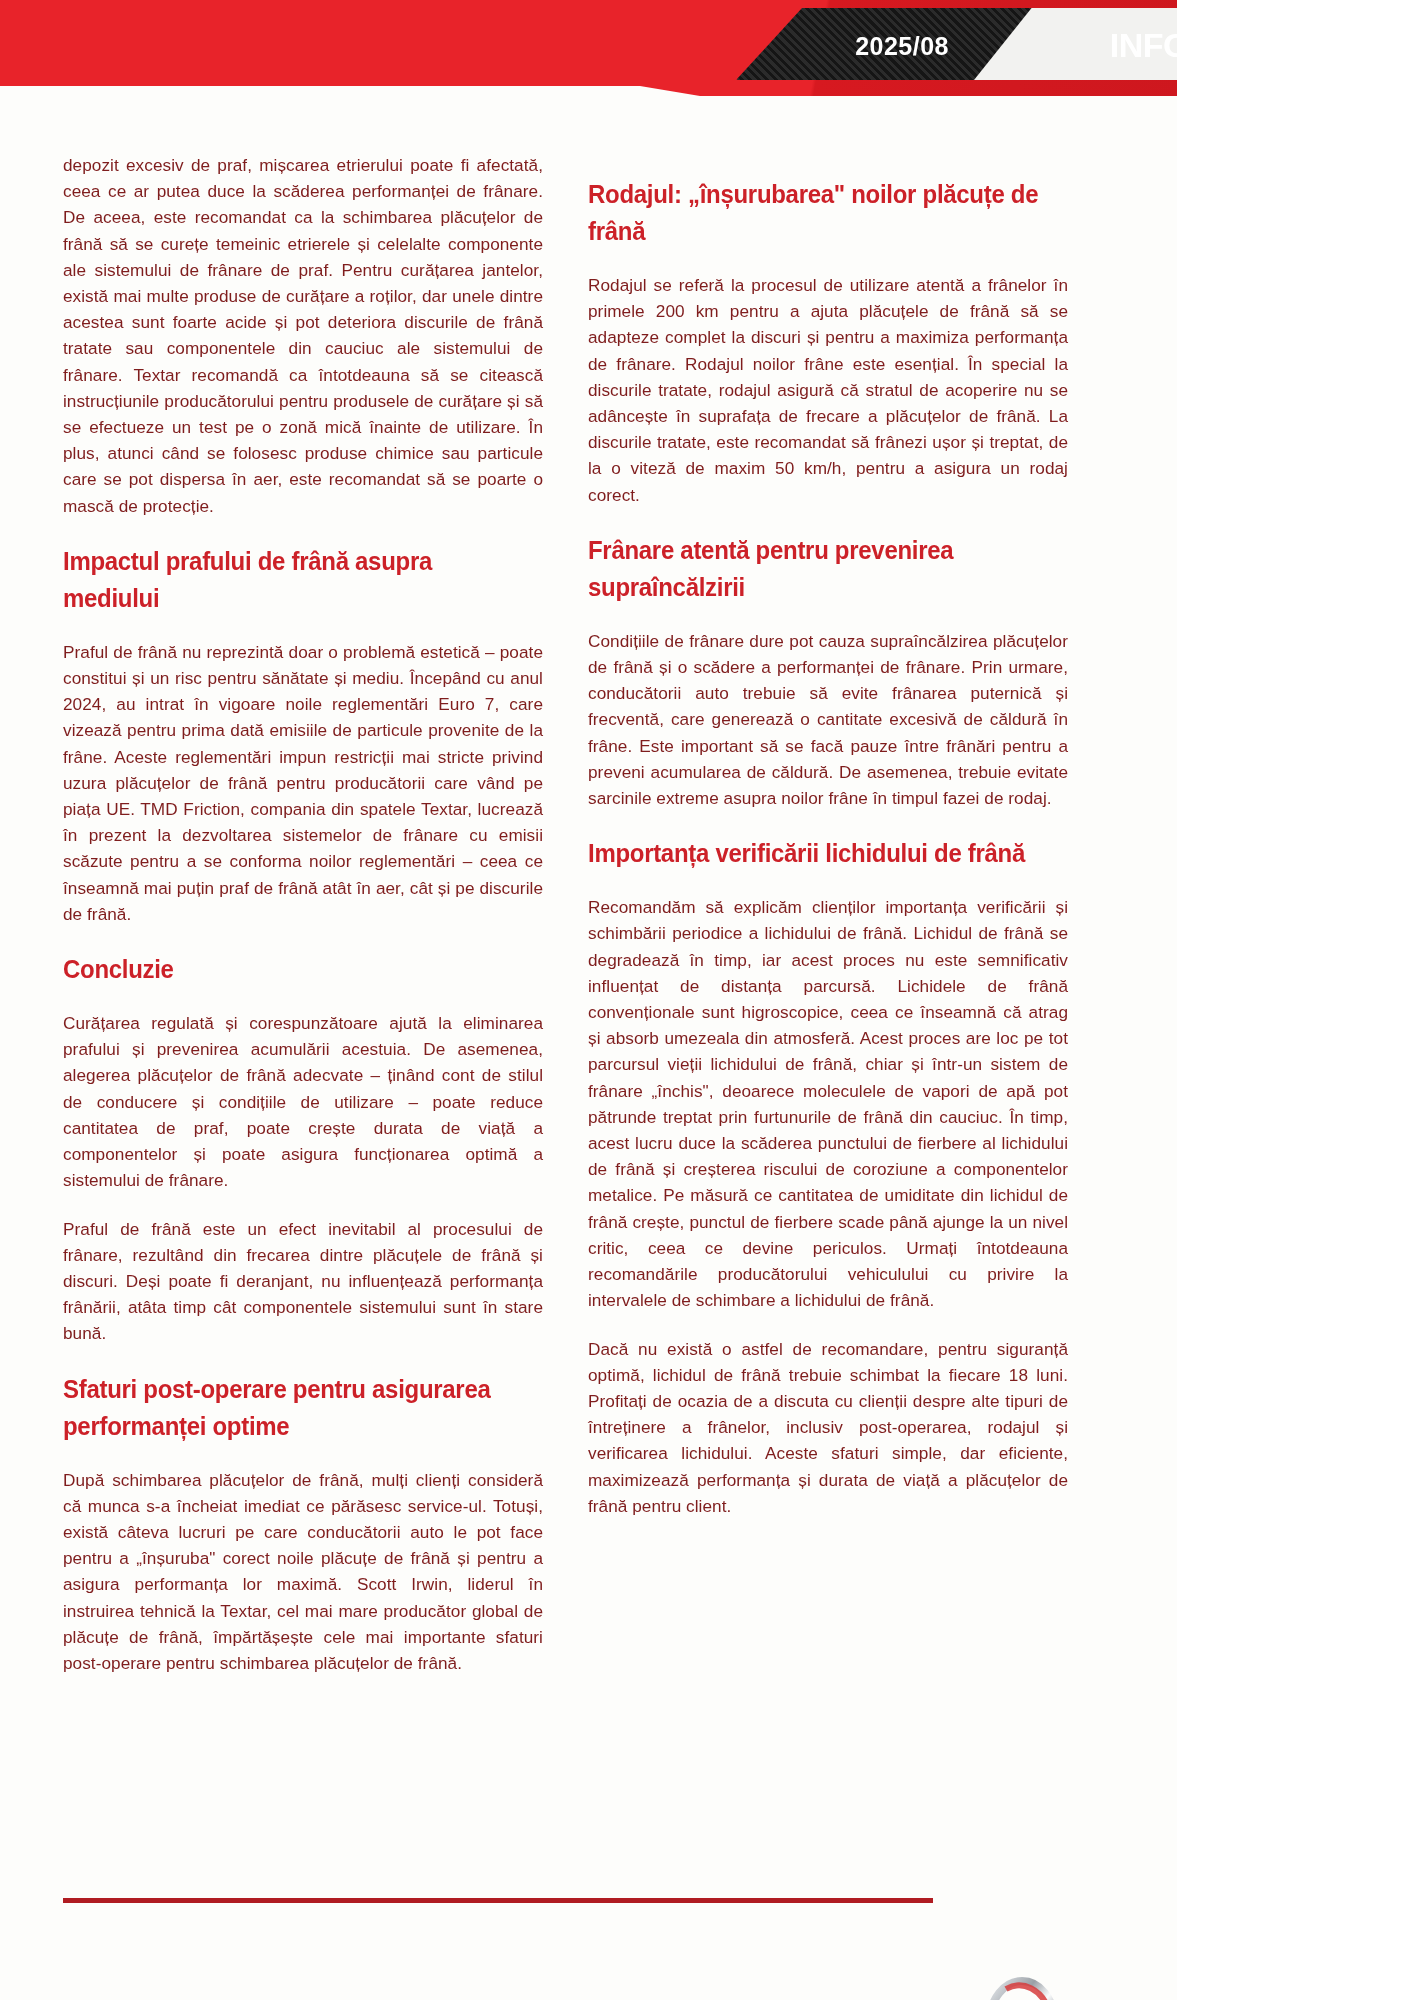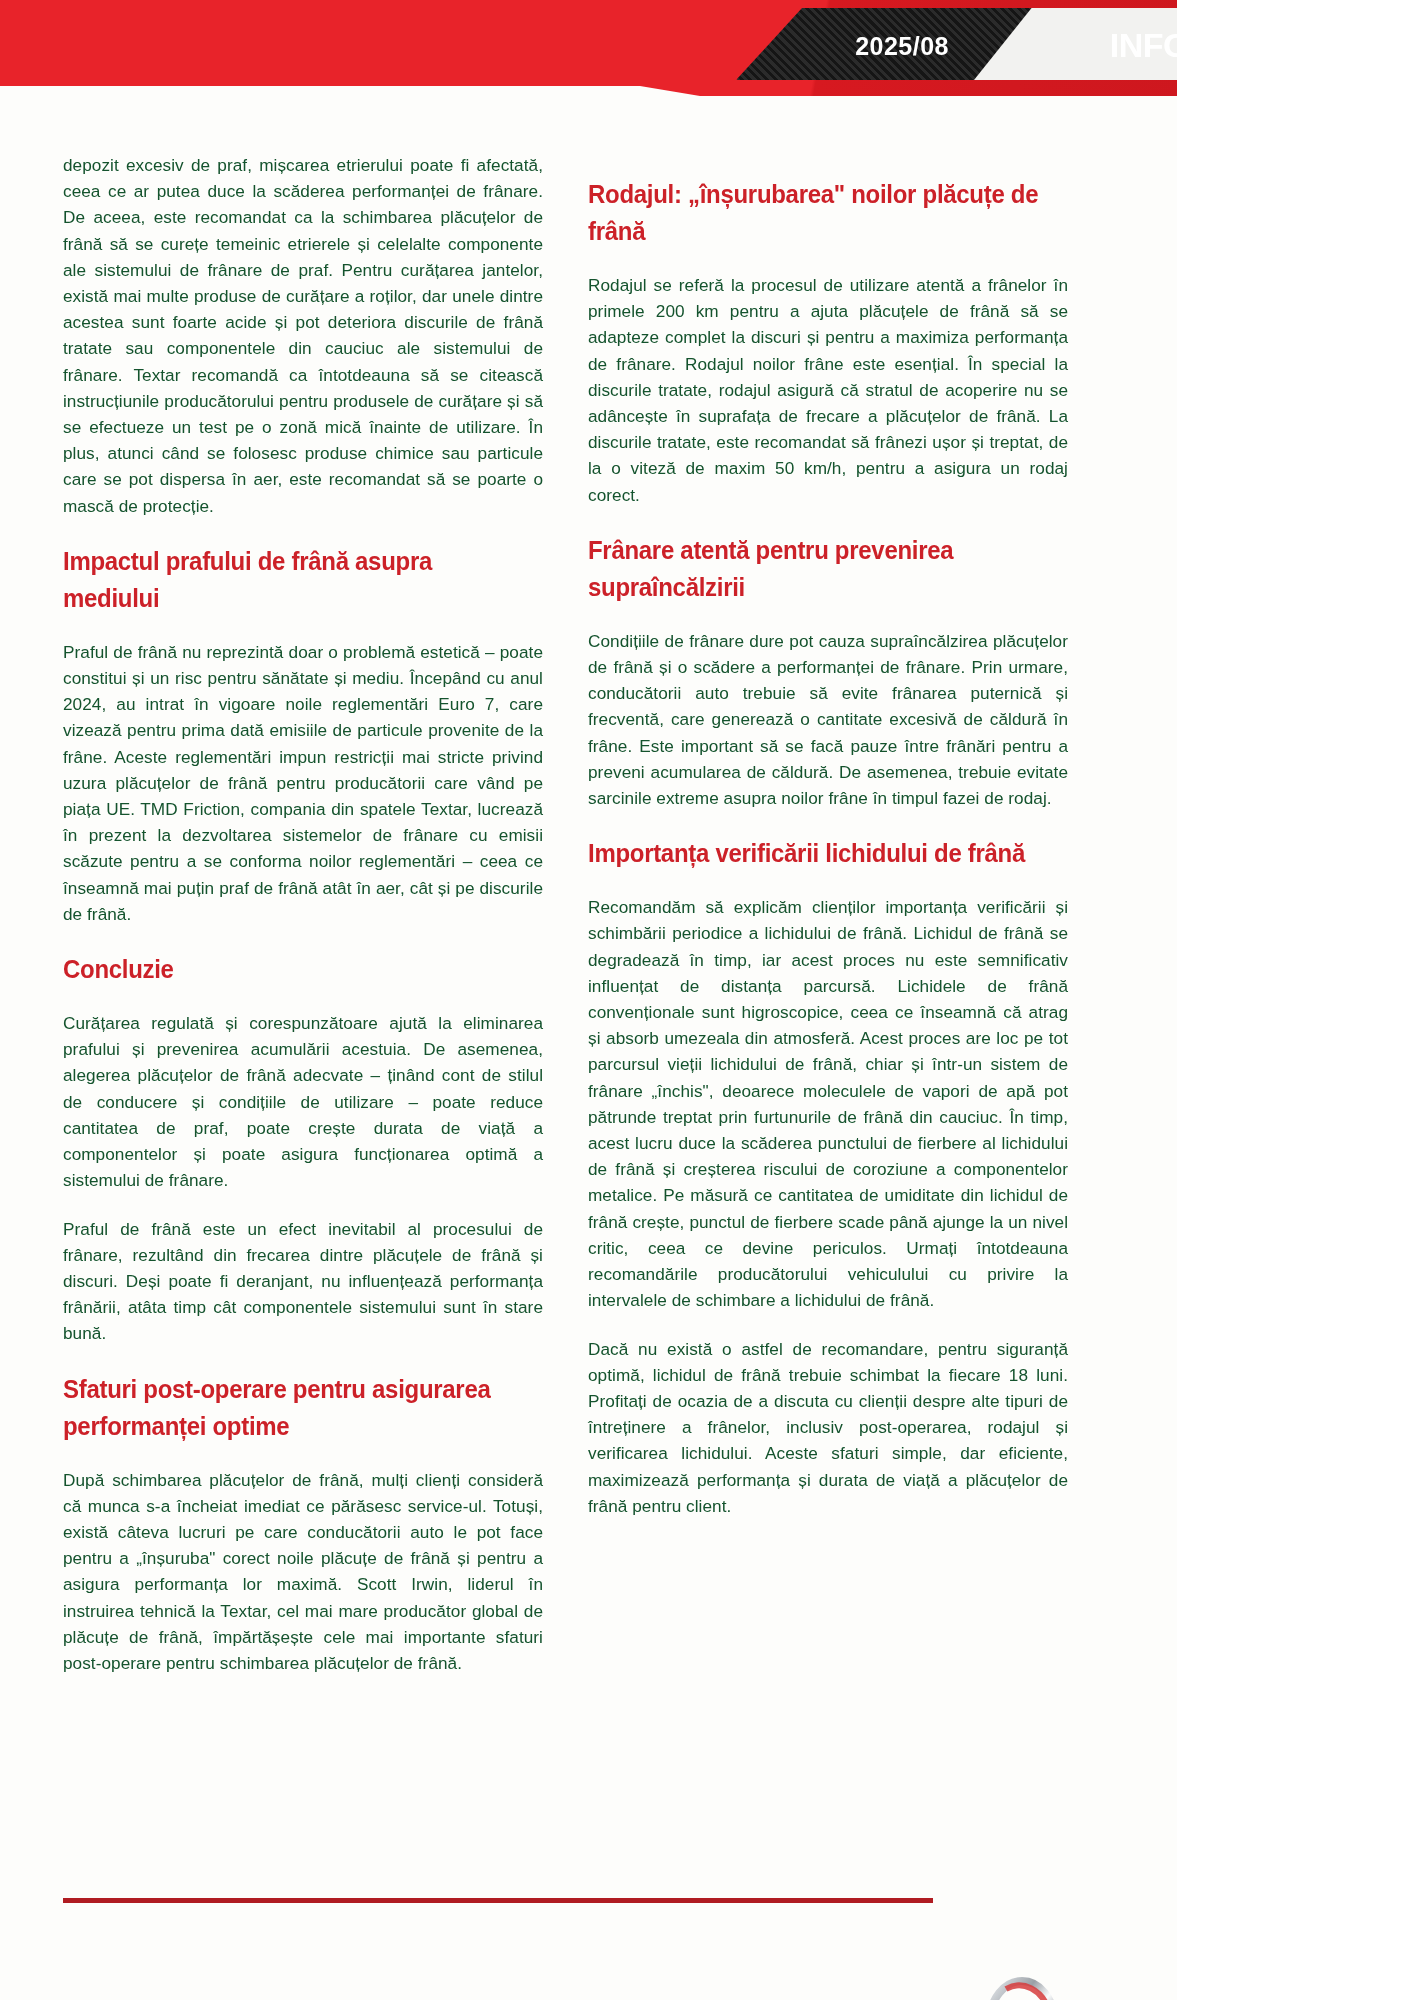--- a/index.html
+++ b/index.html
@@ -113,21 +113,21 @@
     display: flex;
     gap: 45px;
   }
   .col {
     width: 480px;
   }
   p.body {
     margin: 0 0 22px 0;
     font-size: 17.2px;
     line-height: 26.2px;
-    color: #14532d;
+    color: #7f1d1d;
     text-align: justify;
     font-family: "Liberation Sans", sans-serif;
     letter-spacing: 0.05px;
   }
 
   h2.head {
     margin: 24px 0 22px 0;
     font-size: 25.5px;
     line-height: 37px;
     color: #cc2128;

